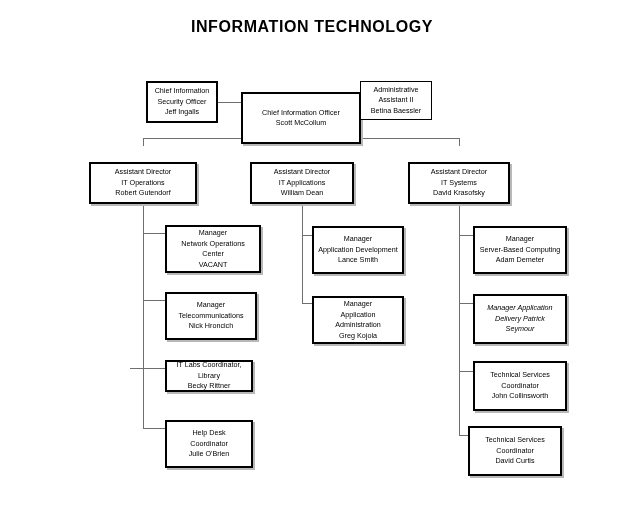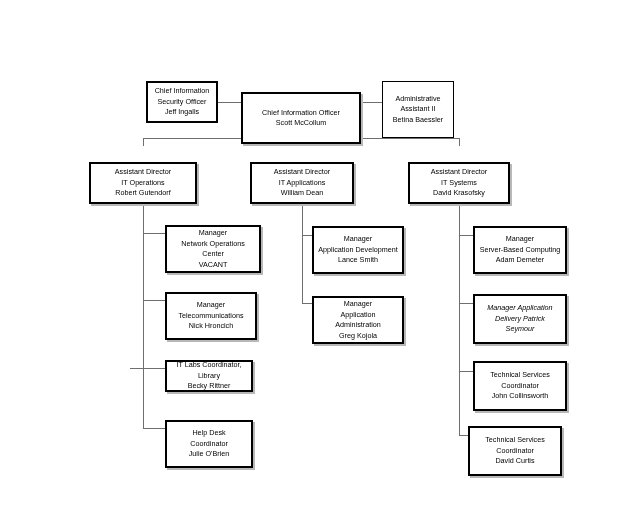--- a/index.html
+++ b/index.html
@@ -68,20 +68,21 @@
   }
   .connector.v {
     width: 1px;
   }
 </style>
 </head>
 <body>
 
 <div id="page">
 
+  <div id="chart-title">INFORMATION TECHNOLOGY</div>
 
   <div class="connector h" style="left:216px; top:102px; width:28px;"></div>
 
   <div class="connector h" style="left:360px; top:102px; width:22px;"></div>
 
   <div class="connector v" style="left:302px; top:126px; height:12px;"></div>
 
   <div class="connector h" style="left:143px; top:138px; width:316px;"></div>
 
   <div class="connector v" style="left:143px; top:138px; height:8px;"></div>
@@ -110,21 +111,21 @@
     <span class="node-text">Chief Information
 Security Officer
 Jeff Ingalls</span>
   </div>
 
   <div class="node heavy shadowed" style="left:241px; top:76px; width:120px; height:52px;">
     <span class="node-text">Chief Information Officer
 Scott McCollum</span>
   </div>
 
-  <div class="node" style="left:382px; top:81px; width:72px; height:57px;">
+  <div class="node" style="left:360px; top:81px; width:72px; height:39px;">
     <span class="node-text">Administrative
 Assistant II
 Betina Baessler</span>
   </div>
 
   <div class="node heavy shadowed" style="left:89px; top:146px; width:108px; height:42px;">
     <span class="node-text">Assistant Director
 IT Operations
 Robert Gutendorf</span>
   </div>

